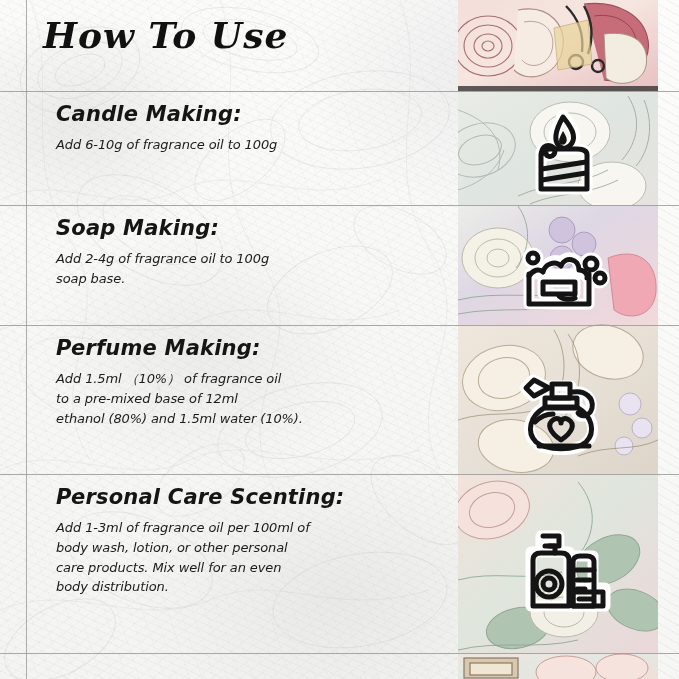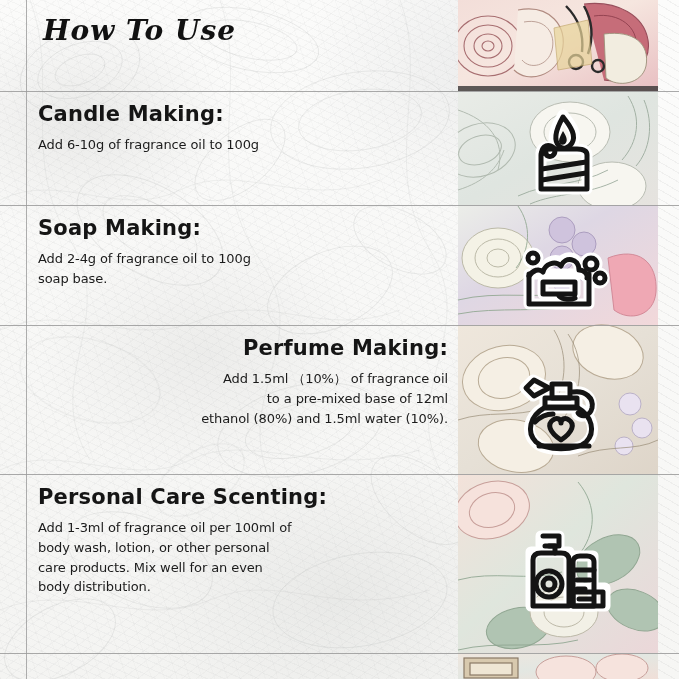--- a/index.html
+++ b/index.html
@@ -86,31 +86,32 @@
   }
 
   
   .title {
     position: absolute;
     left: 43px;
     top: 14px;
     font-family: "DejaVu Serif", "Liberation Serif", serif;
     font-style: italic;
     font-weight: 700;
-    font-size: 28px;
+    font-size: 36px;
     letter-spacing: 1px;
     color: #111111;
     white-space: nowrap;
   }
 
   
   .section {
     position: absolute;
-    left: 38px;
+    left: 56px;
     width: 410px;
+    font-style: italic;
   }
   .sec-head {
     font-family: "DejaVu Sans", sans-serif;
     font-weight: 700;
     font-size: 21px;
     letter-spacing: 0.2px;
     color: #151515;
     margin: 0 0 9px 0;
     white-space: nowrap;
   }
@@ -380,21 +381,21 @@
         <path d="M28 52 L 60 52 L 60 64 L 28 64 Z"></path>
         <path d="M14 46 C 18 40, 24 38, 28 42 C 30 34, 40 30, 46 36 C 50 26, 64 28, 64 40 C 70 40, 73 45, 72 48"></path>
         <circle cx="76" cy="34" r="6"></circle>
         <circle cx="85" cy="48" r="5"></circle>
         <circle cx="18" cy="28" r="5"></circle>
         <path d="M44 66 C 48 70, 56 70, 60 68"></path>
       </g>
     </svg>
   </div>
 
-  <div class="section" style="top:336px;text-align:right;">
+  <div class="section" style="top:336px;">
     <p class="sec-head">Perfume Making:</p>
     <p class="sec-body">
       <span class="ln">Add 1.5ml （10%） of fragrance oil</span>
       <span class="ln">to a pre-mixed base of 12ml</span>
       <span class="ln">ethanol (80%) and 1.5ml water (10%).</span>
     </p>
   </div>
   <div class="icon-wrap" style="top:362px;">
     <svg viewBox="0 0 96 96">
       <g stroke="#ffffff" stroke-width="11" fill="none" stroke-linejoin="round" stroke-linecap="round">

